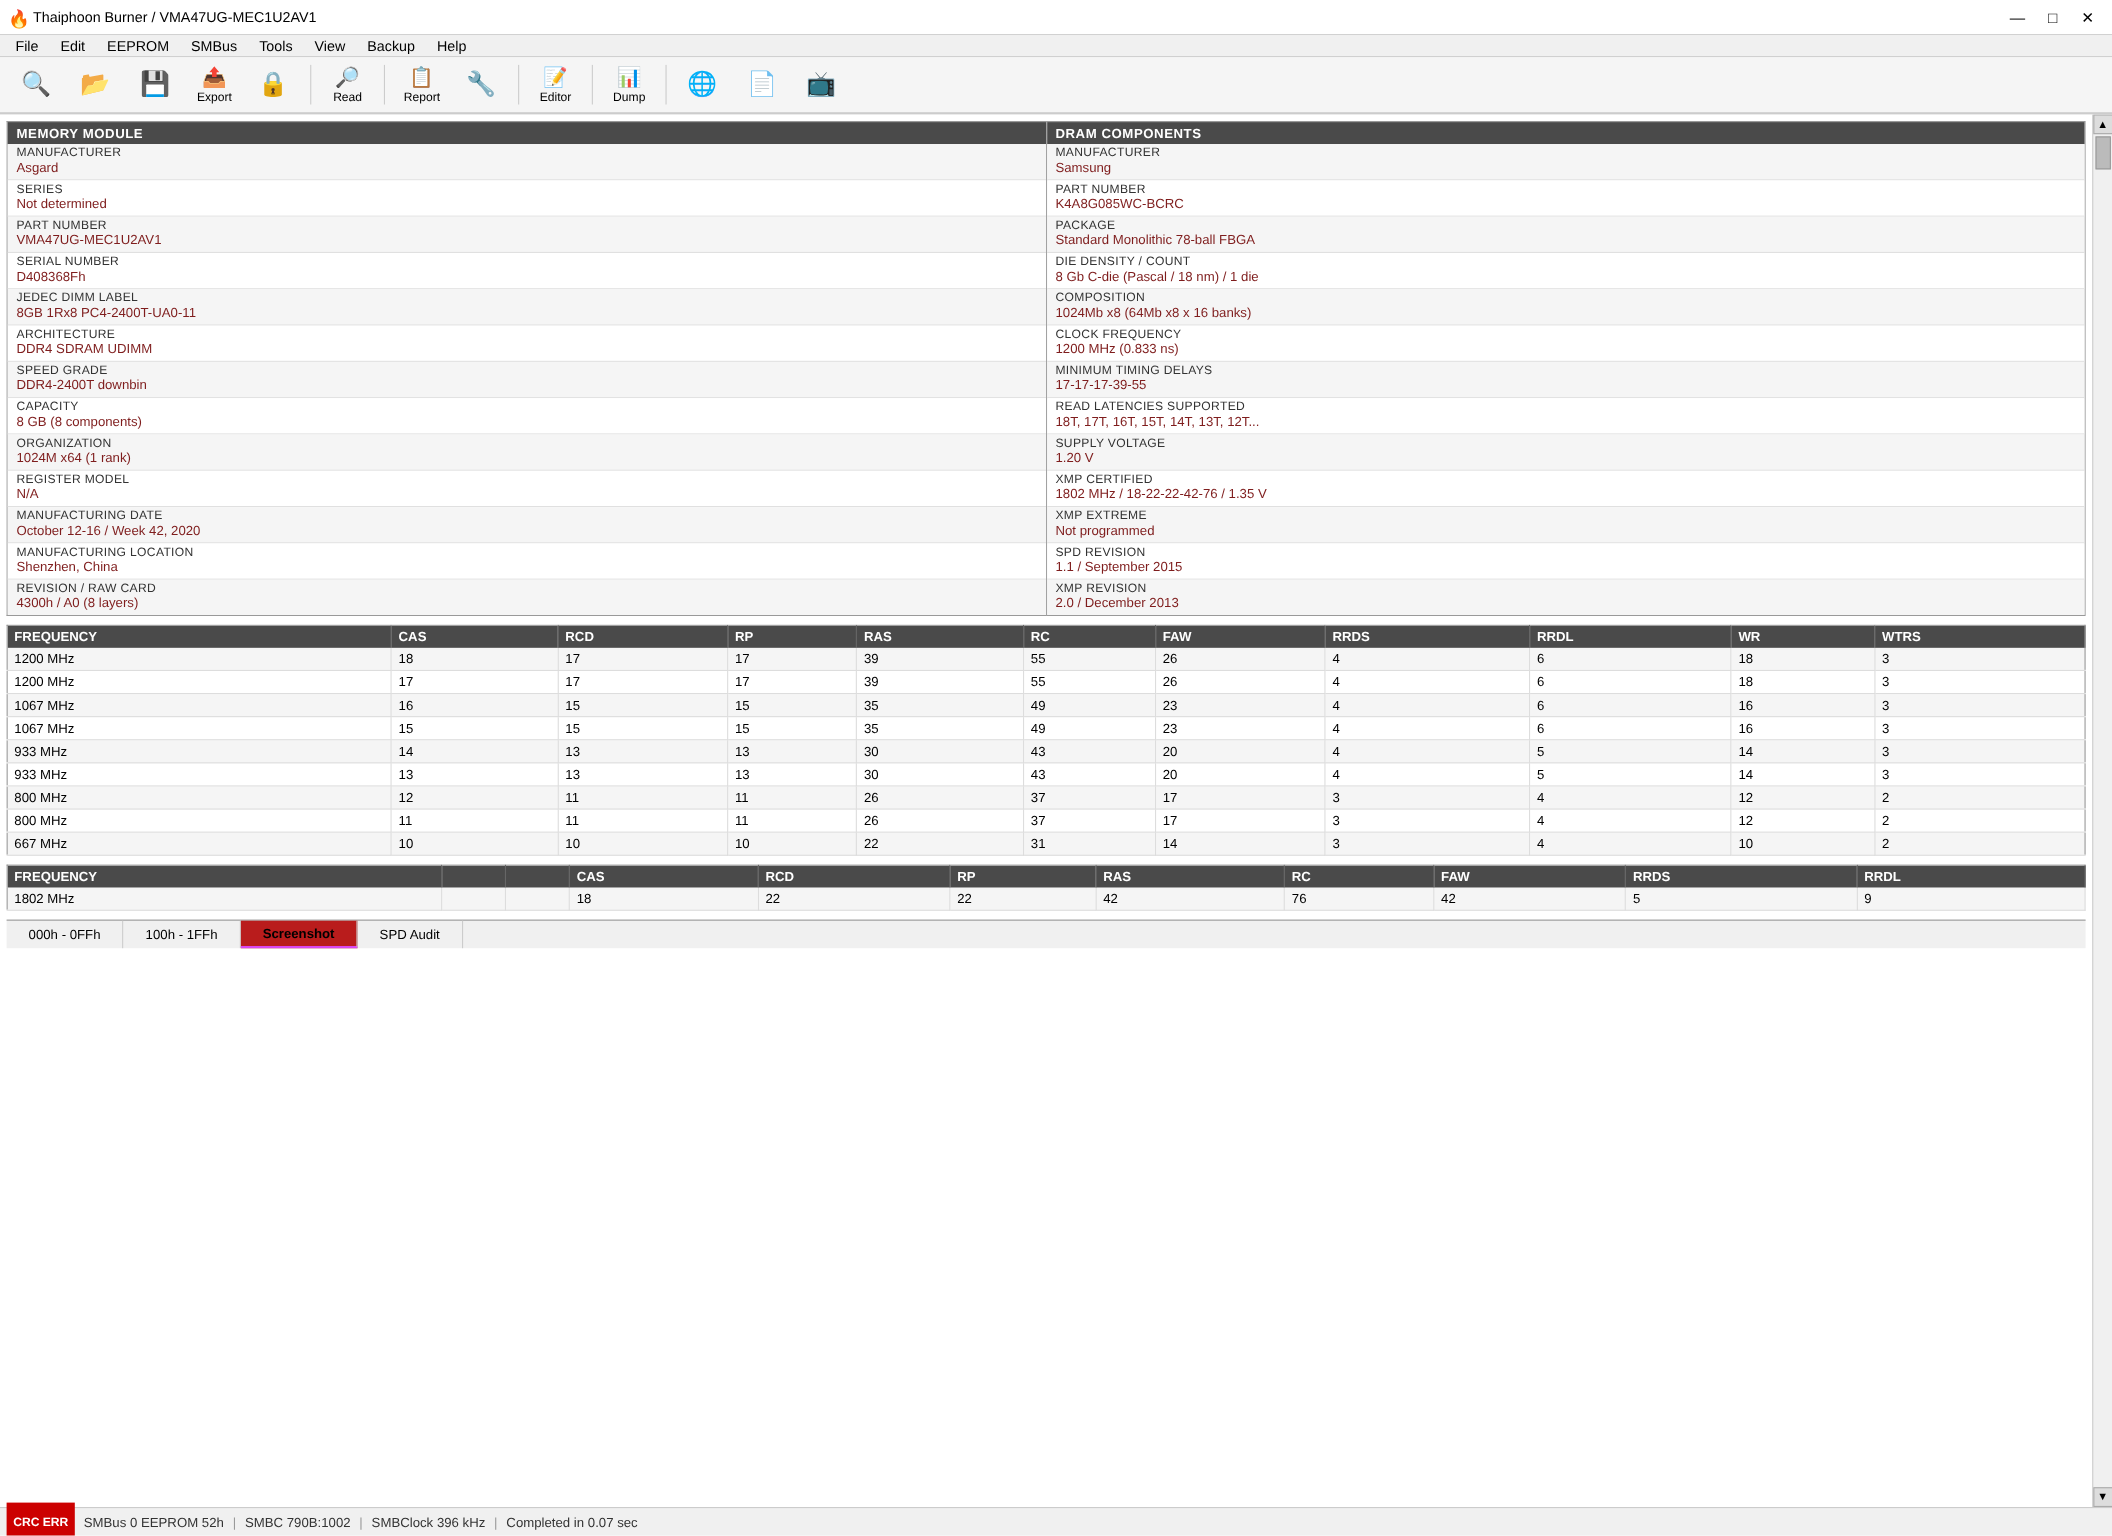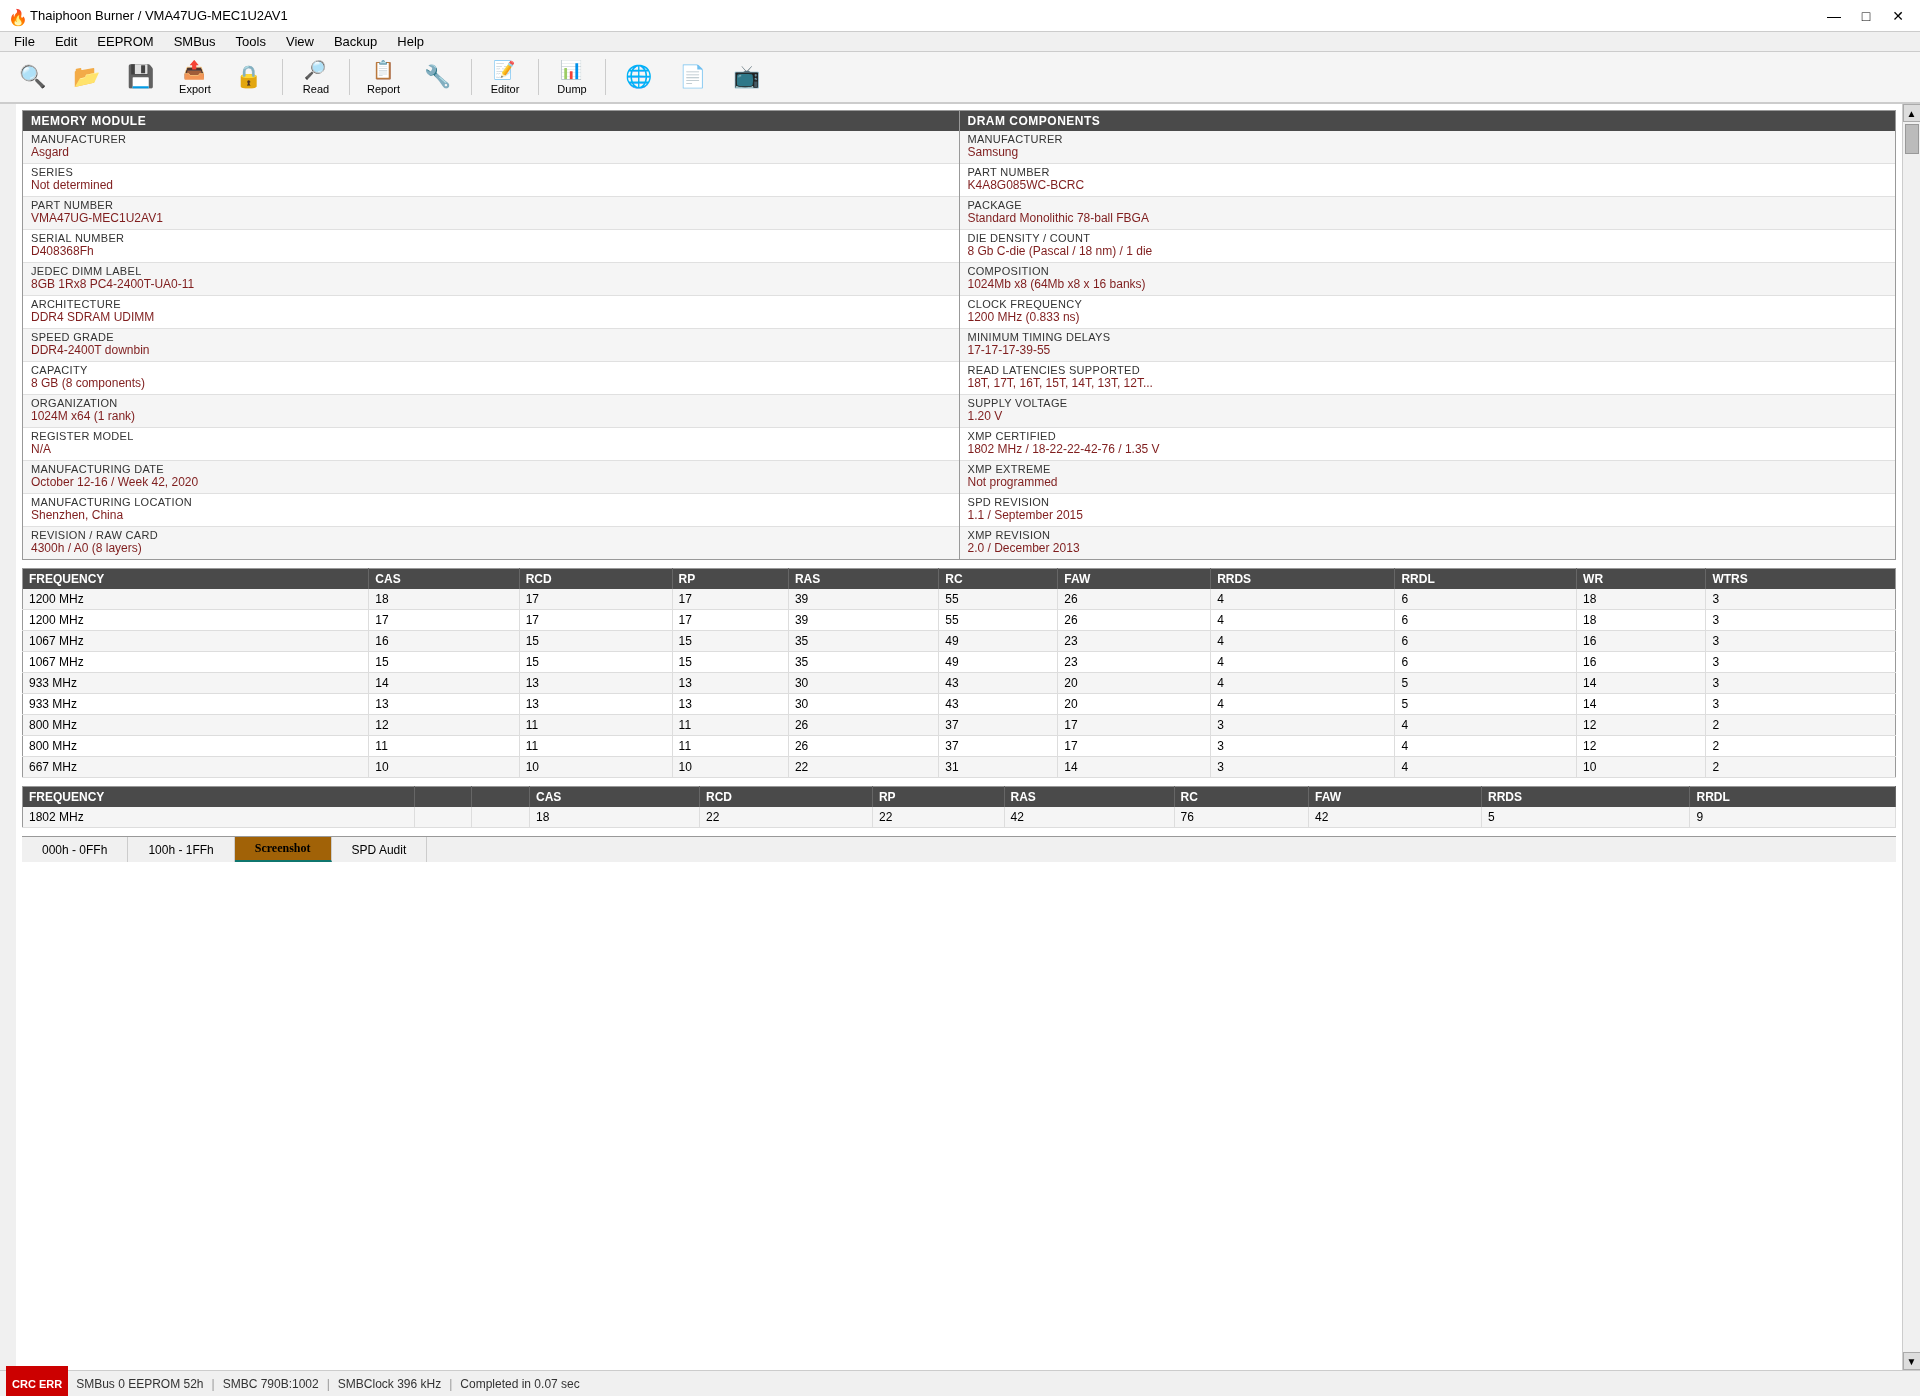--- a/index.html
+++ b/index.html
@@ -95,21 +95,20 @@
       height: 36px;
       background: #ccc;
       margin: 0 4px;
     }
 
     
     .main-area {
       display: flex;
       flex: 1;
       overflow: hidden;
-      padding-left: 16px;
     }
 
     
     .content-panel {
       flex: 1;
       overflow-y: auto;
       background: #fff;
       padding: 8px;
     }
 
@@ -226,24 +225,23 @@
     }
     .tab {
       padding: 5px 20px;
       font-size: 12px;
       cursor: pointer;
       border-right: 1px solid #ccc;
       display: flex;
       align-items: center;
     }
     .tab.active {
-      background: #a16207;
+      background: #b91c1c;
       font-weight: bold;
-      border-bottom: 2px solid #0f766e;
-      font-family: Liberation Serif, serif;
+      border-bottom: 2px solid #d946ef;
     }
 
     
     .status-bar {
       height: 26px;
       background: #f0f0f0;
       border-top: 1px solid #ccc;
       display: flex;
       align-items: center;
       padding: 0 6px;

